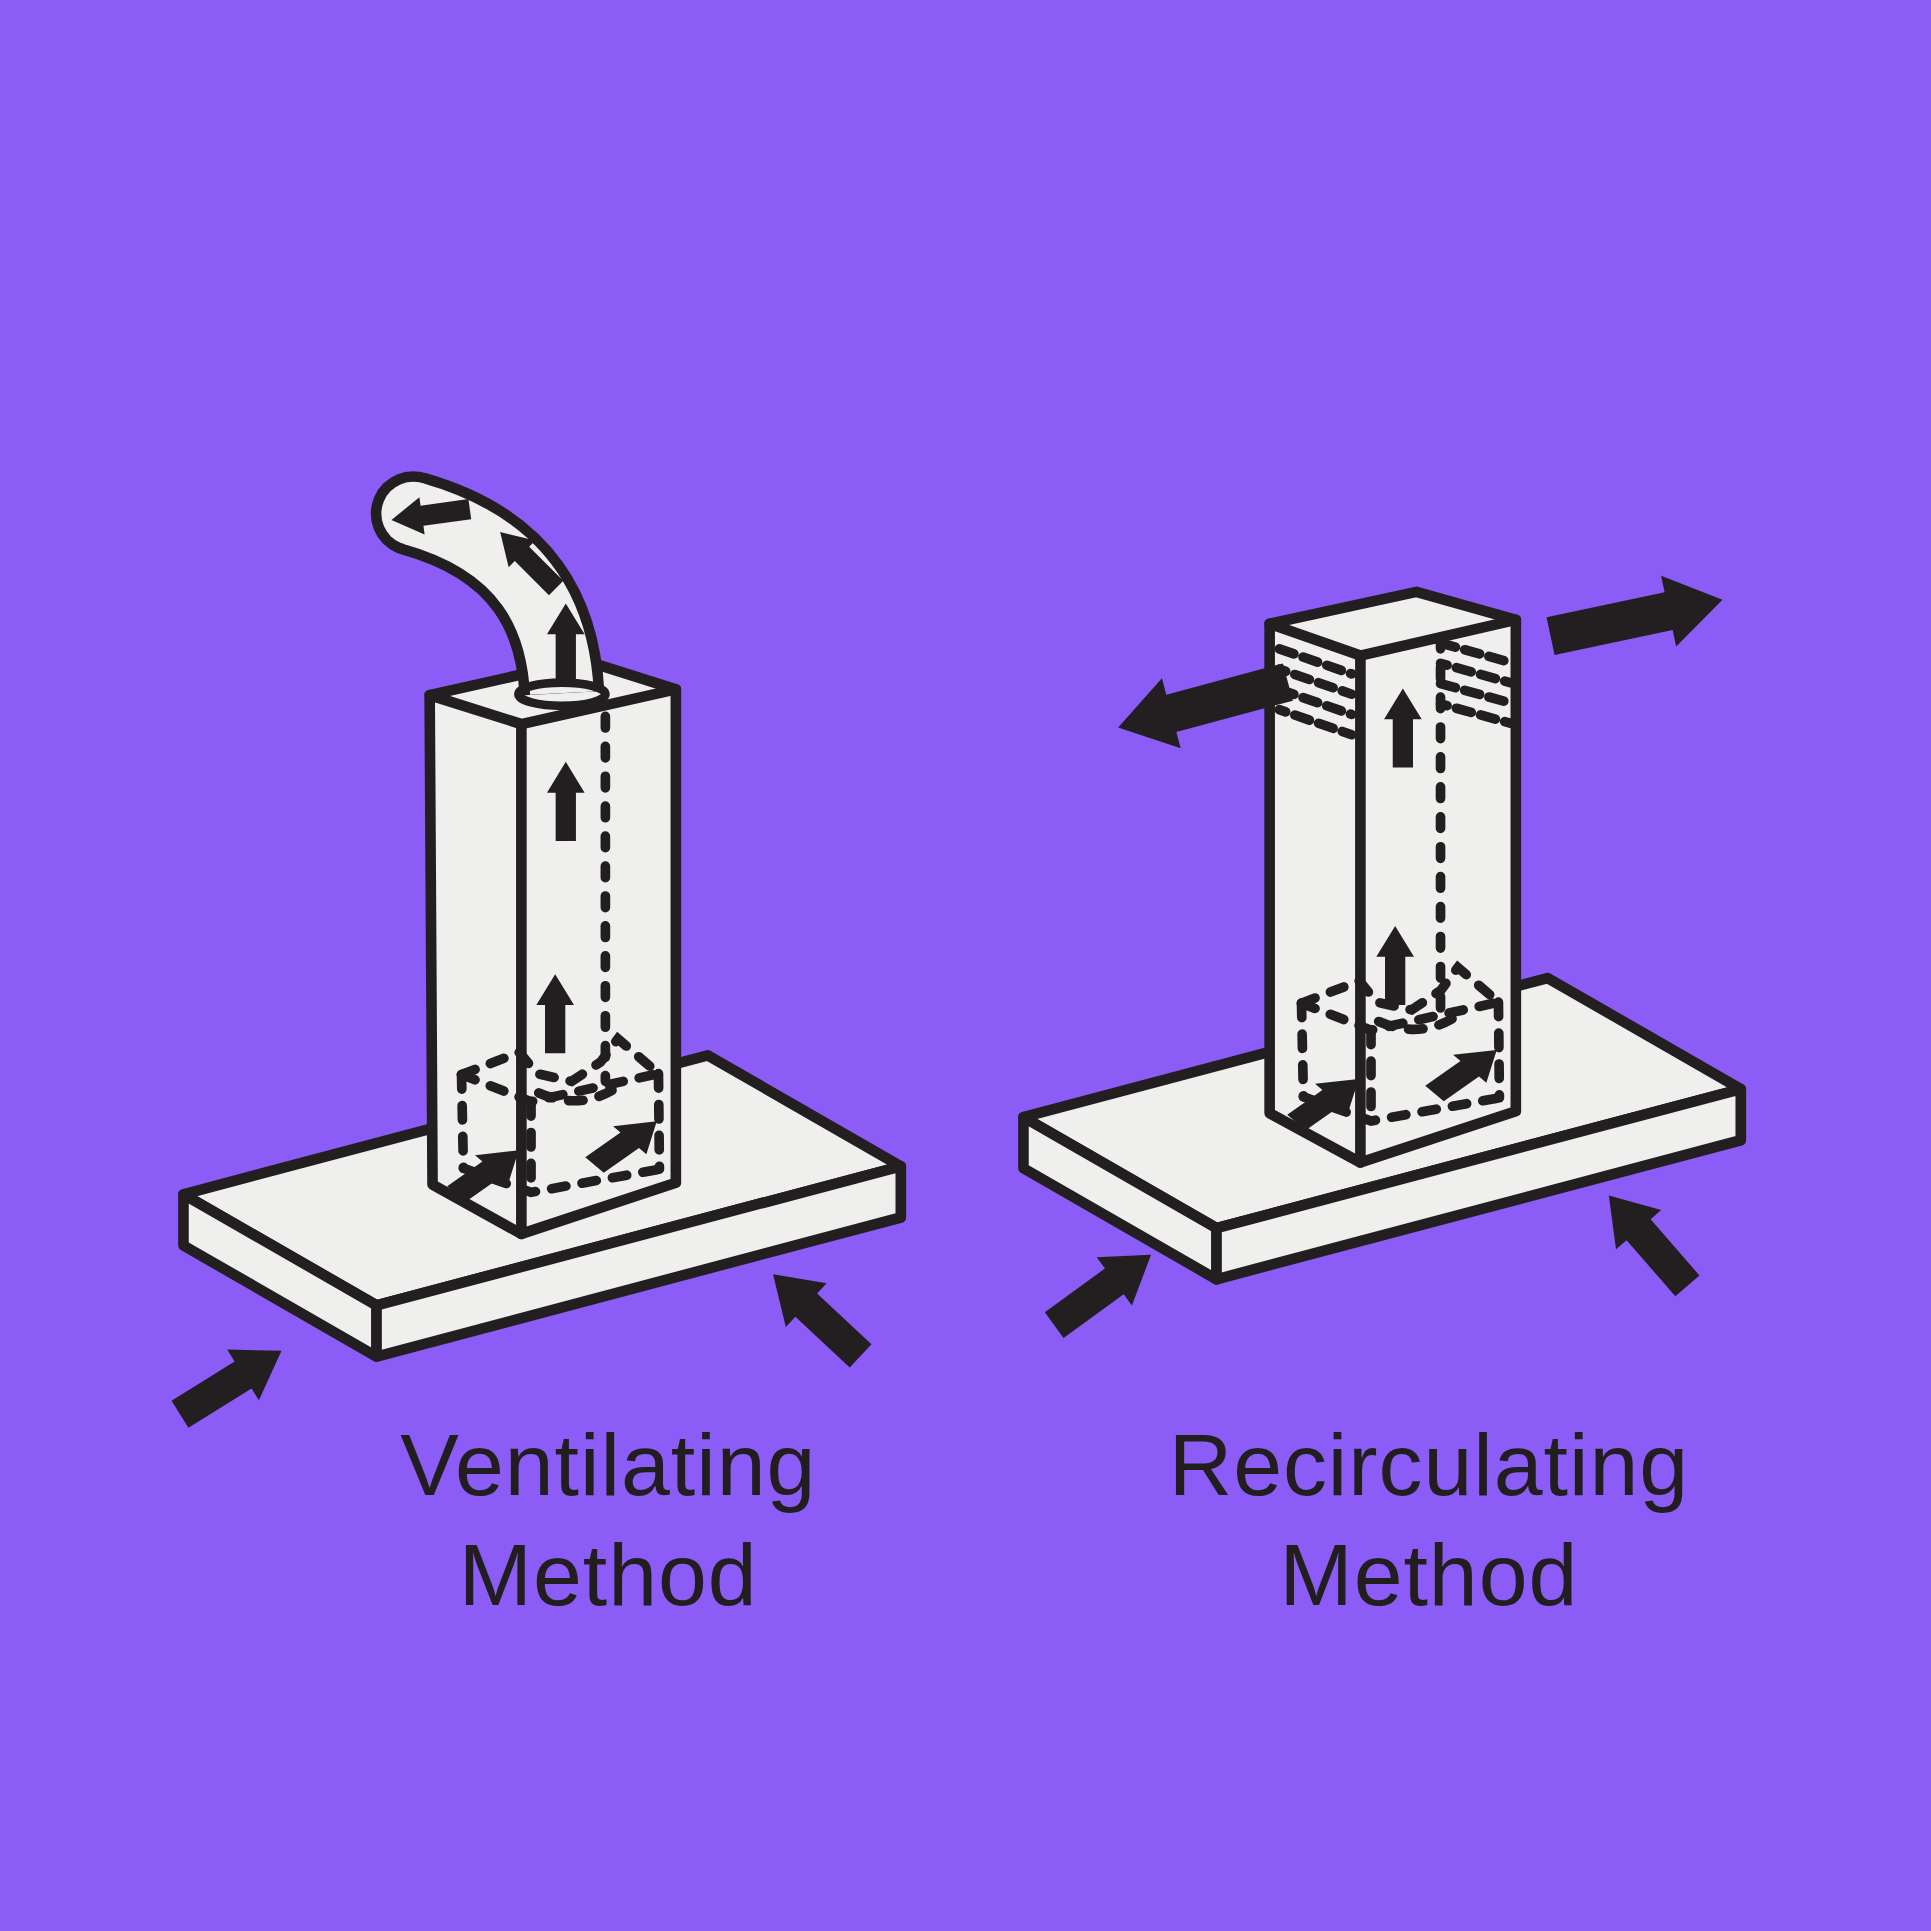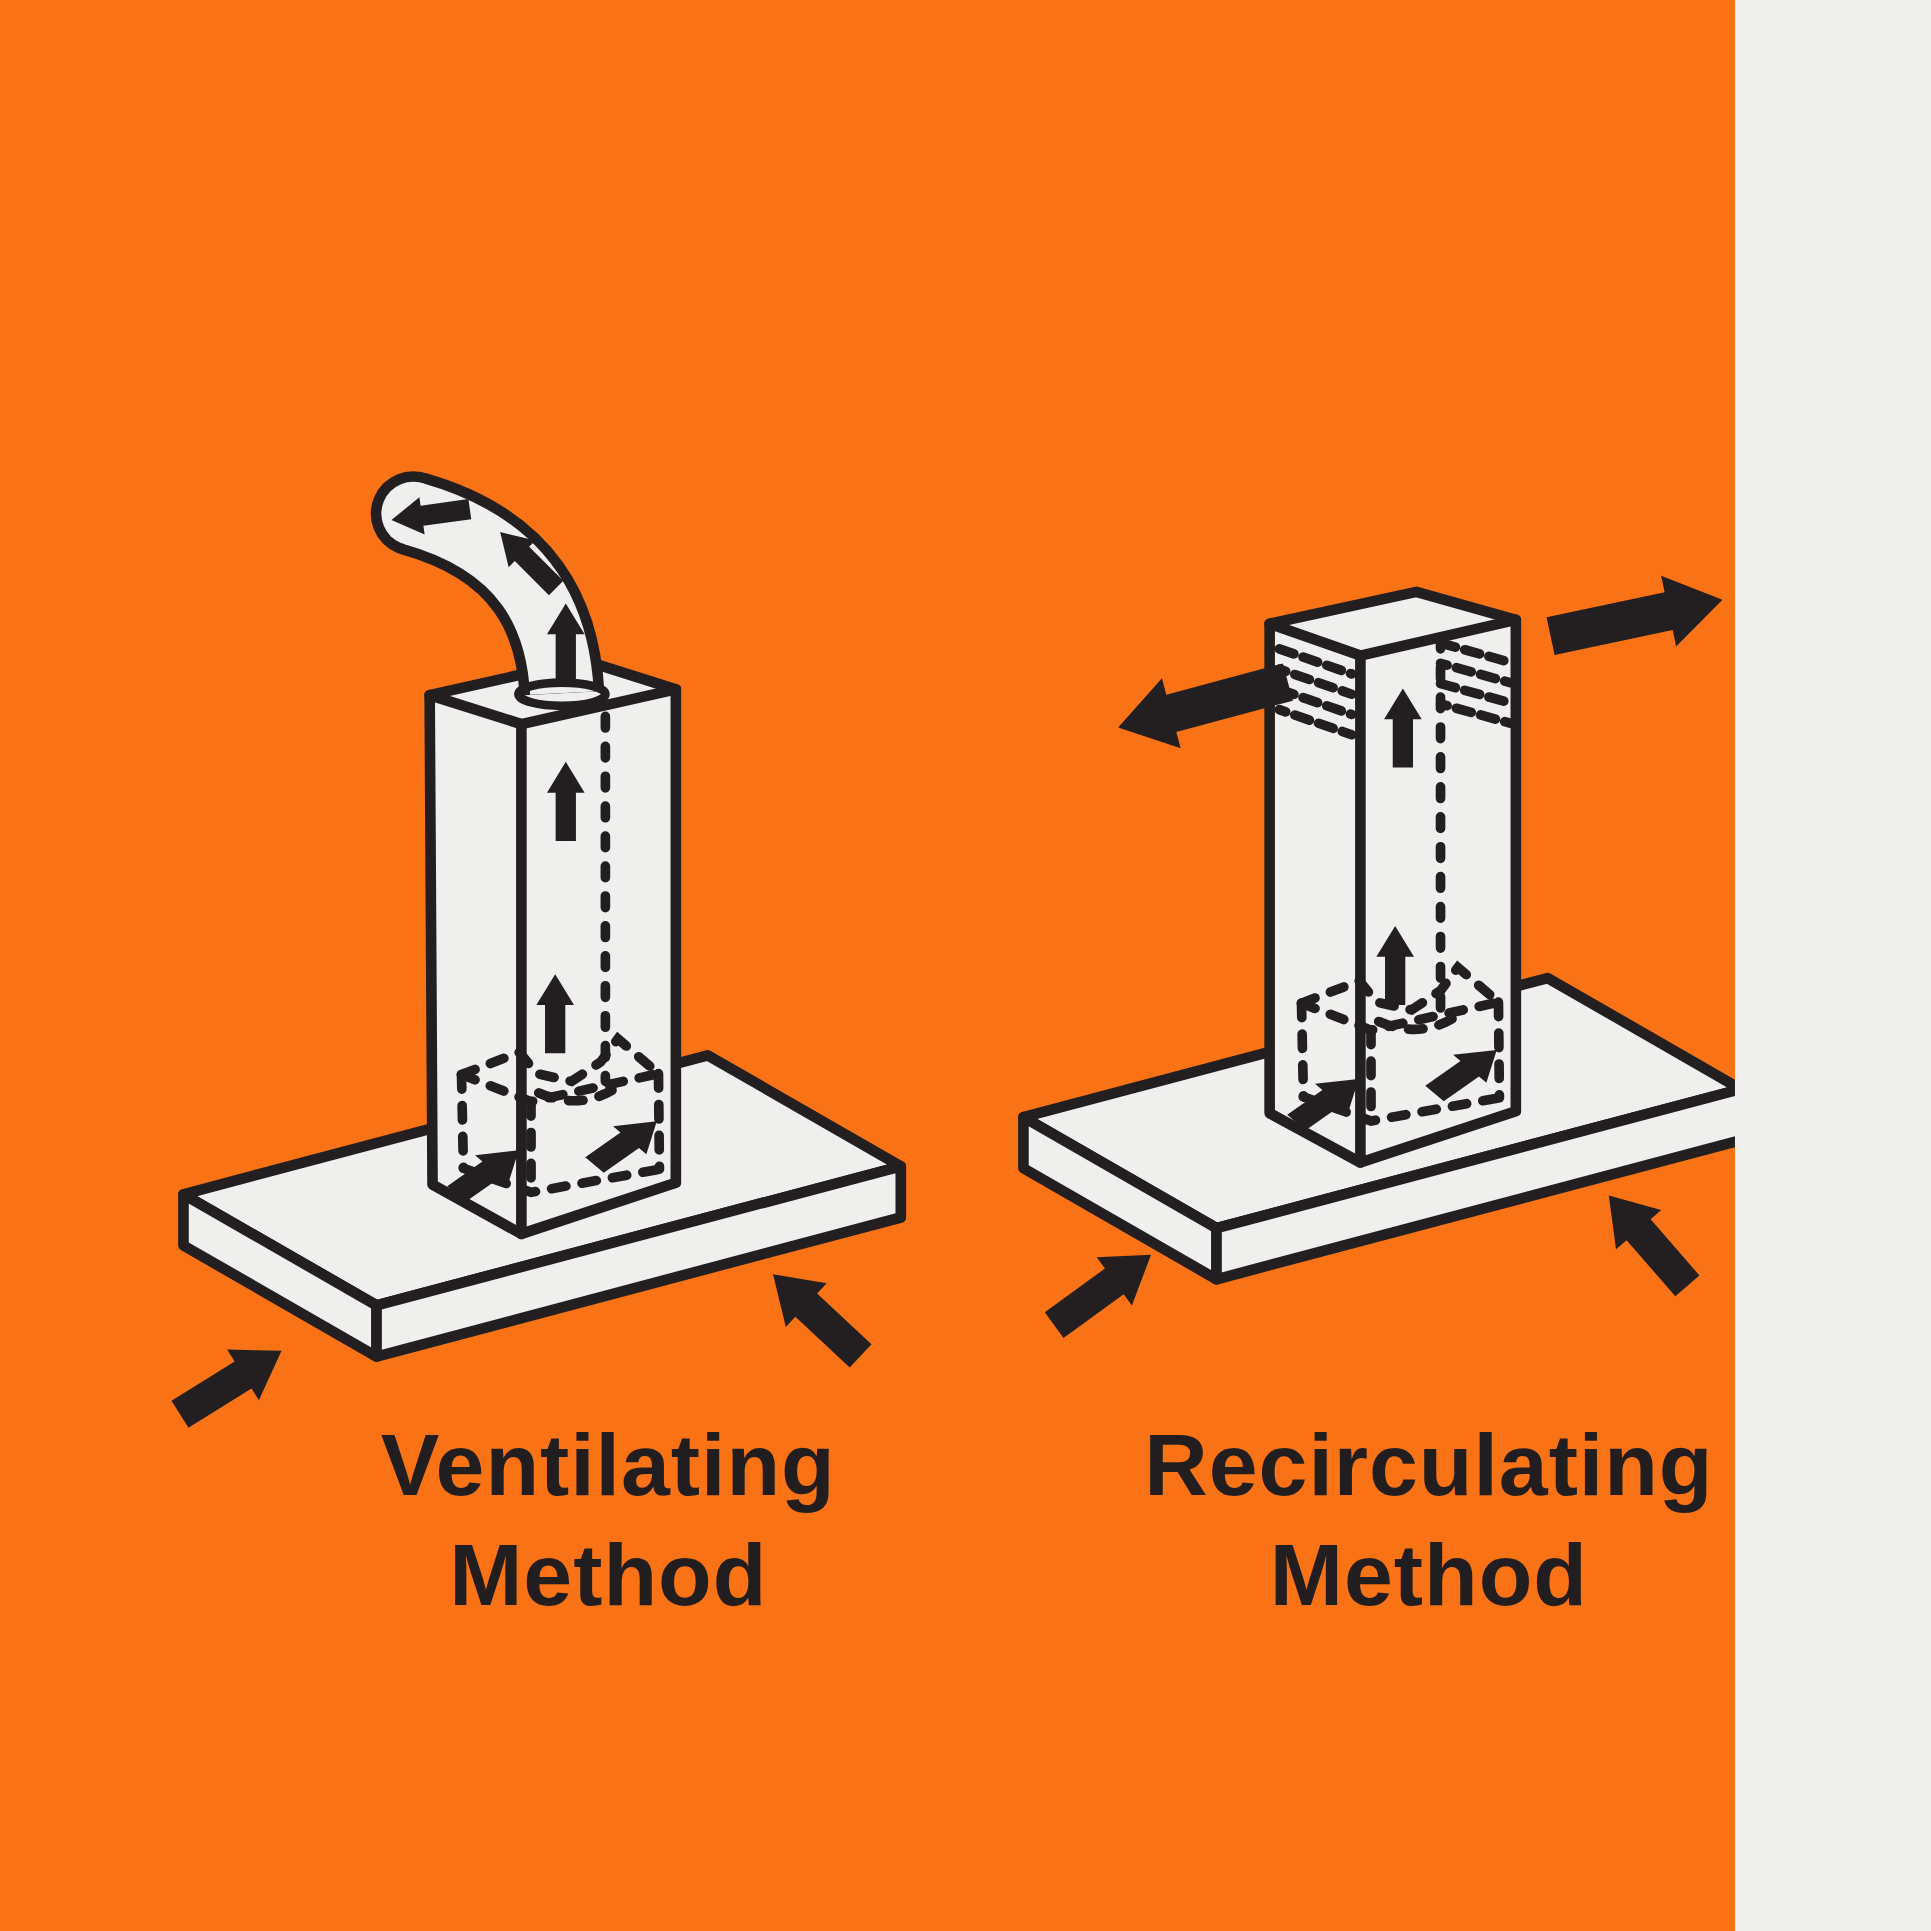--- a/index.html
+++ b/index.html
@@ -2,25 +2,24 @@
 <html><head>
 <meta charset="utf-8">
 <style>
   html, body {
     margin: 0;
     padding: 0;
     background: #efefed;
   }
   .stage {
     position: relative;
-    width: 1735px;
+    width: 1931px;
     height: 1931px;
-    background: #f97316;
+    background: #8b5cf6;
     overflow: hidden;
-    font-weight: bold;
   }
   svg.diagram {
     display: block;
     width: 1931px;
     height: 1931px;
   }
   
   .solid {
     fill: none;
     stroke: #231f20;

